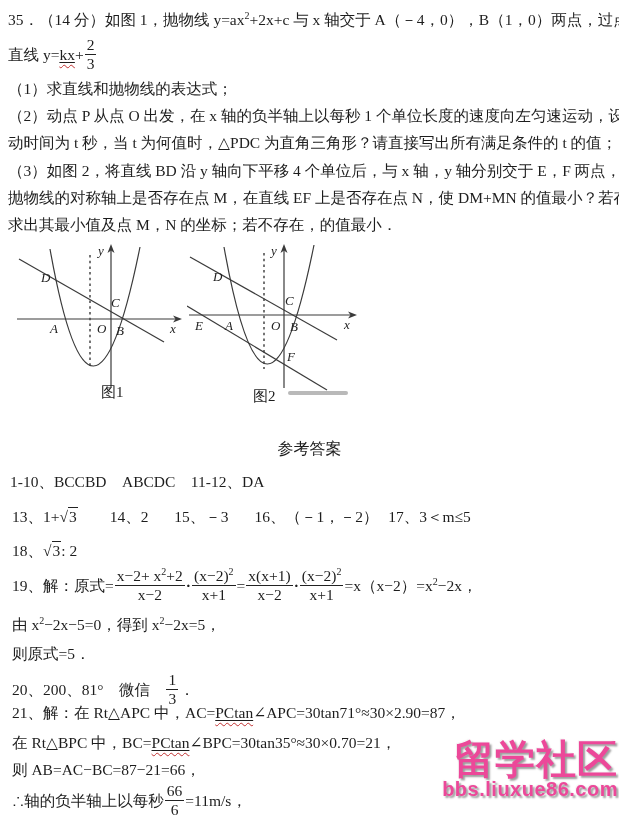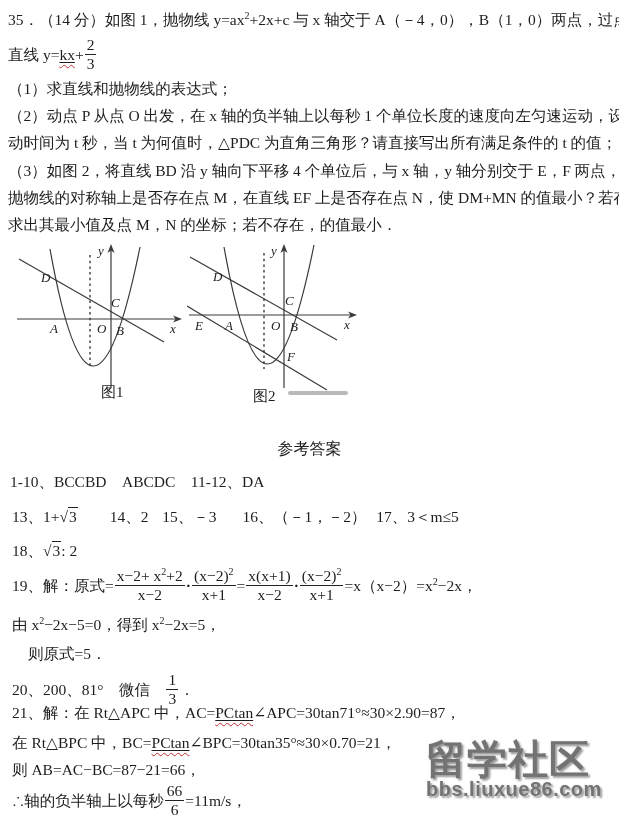--- a/index.html
+++ b/index.html
@@ -16,26 +16,26 @@
   .frac .fden{display:block;}
   .ul{text-decoration:underline; text-underline-offset:2px; text-decoration-thickness:1px;}
   .wavy{text-decoration:underline wavy #c03030; text-underline-offset:4px; text-decoration-thickness:1px;}
   .sqrt{white-space:nowrap;}
   .sqrt .rad{border-top:1.2px solid #222; padding:0 1px;}
   .heading{width:619px; text-align:center; font-size:16px;}
   .figcap{font-size:15px;}
   .smudge{position:absolute; left:288px; top:391px; width:60px; height:4px; background:#b9b9b9; border-radius:2px;}
   svg text{font-family:"Liberation Serif","DejaVu Serif",serif; font-style:italic; font-size:13px; fill:#222;}
   .fig{position:absolute;}
-  .watermark{position:absolute; left:426px; top:736px; width:180px; text-align:left;
+  .watermark{position:absolute; left:438px; top:736px; width:180px; text-align:right;
      font-family:"Liberation Sans","DejaVu Sans",sans-serif; font-weight:bold;
-     color:#737373; text-shadow:2px 2px 2px #9d9d9d, -1px -1px 1px #f5f5f5;}
+     color:#ec4899; text-shadow:2px 2px 2px #9d9d9d, -1px -1px 1px #f5f5f5;}
   .wm-title{font-size:40px; line-height:1.15; letter-spacing:1px;}
   .wm-url{font-size:20px; margin-top:-4px; letter-spacing:0.5px;}
-  .gap28{margin-right:28px;} .gap26{margin-right:10px;text-align:right;} .gap22{margin-right:22px;} .gap6{margin-right:6px;}
+  .gap28{margin-right:28px;} .gap26{margin-right:22px;text-align:right;} .gap22{margin-right:22px;} .gap6{margin-right:6px;}
 </style>
 </head>
 <body>
 
 <div class="page">
 
   <div class="t" style="left:8px; top:9px;"><span>35．（14 分）如图 1，抛物线 y=ax</span><sup>2</sup><span>+2x+c 与 x 轴交于 A（－4，0），B（1，0）两点，过点 B 的</span></div>
 
   <div class="t" style="left:8px; top:38px;">
     <span>直线 y=</span><span class="ul"><span class="wavy">kx</span></span><span>+</span><span class="frac"><span class="fnum">2</span><span class="fden">3</span></span>
@@ -113,21 +113,21 @@
   </div>
 
   <div class="t" style="left:12px; top:563px; line-height:46px;">
     <span>19、解：原式=</span><span class="frac"><span class="fnum"><span>x−2+ x</span><sup>2</sup><span>+2</span></span><span class="fden">x−2</span></span><b>·</b><span class="frac"><span class="fnum"><span>(x−2)</span><sup>2</sup></span><span class="fden">x+1</span></span><span>=</span><span class="frac"><span class="fnum">x(x+1)</span><span class="fden">x−2</span></span><b>·</b><span class="frac"><span class="fnum"><span>(x−2)</span><sup>2</sup></span><span class="fden">x+1</span></span><span>=x（x−2）=x</span><sup>2</sup><span>−2x，</span>
   </div>
 
   <div class="t" style="left:12px; top:614px;">
     <span>由 x</span><sup>2</sup><span>−2x−5=0，得到 x</span><sup>2</sup><span>−2x=5，</span>
   </div>
 
-  <div class="t" style="left:28px; top:643px;">则原式=5．</div>
+  <div class="t" style="left:12px; top:643px;">则原式=5．</div>
 
   <div class="t" style="left:12px; top:670px; line-height:40px;">
     <span>20、200、81°　微信　</span><span class="frac"><span class="fnum">1</span><span class="fden">3</span></span><span>．</span>
   </div>
 
   <div class="t" style="left:12px; top:702px;">
     <span>21、解：在 Rt△APC 中，AC=</span><span class="ul"><span class="wavy">PCtan</span></span><span>∠APC=30tan71°≈30×2.90=87，</span>
   </div>
 
   <div class="t" style="left:12px; top:732px;">

